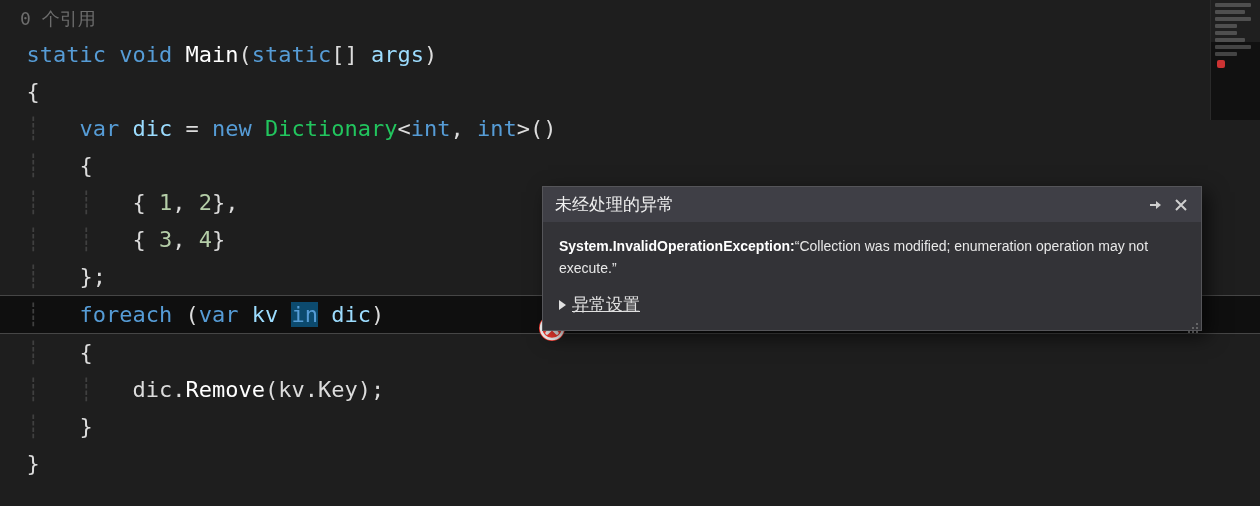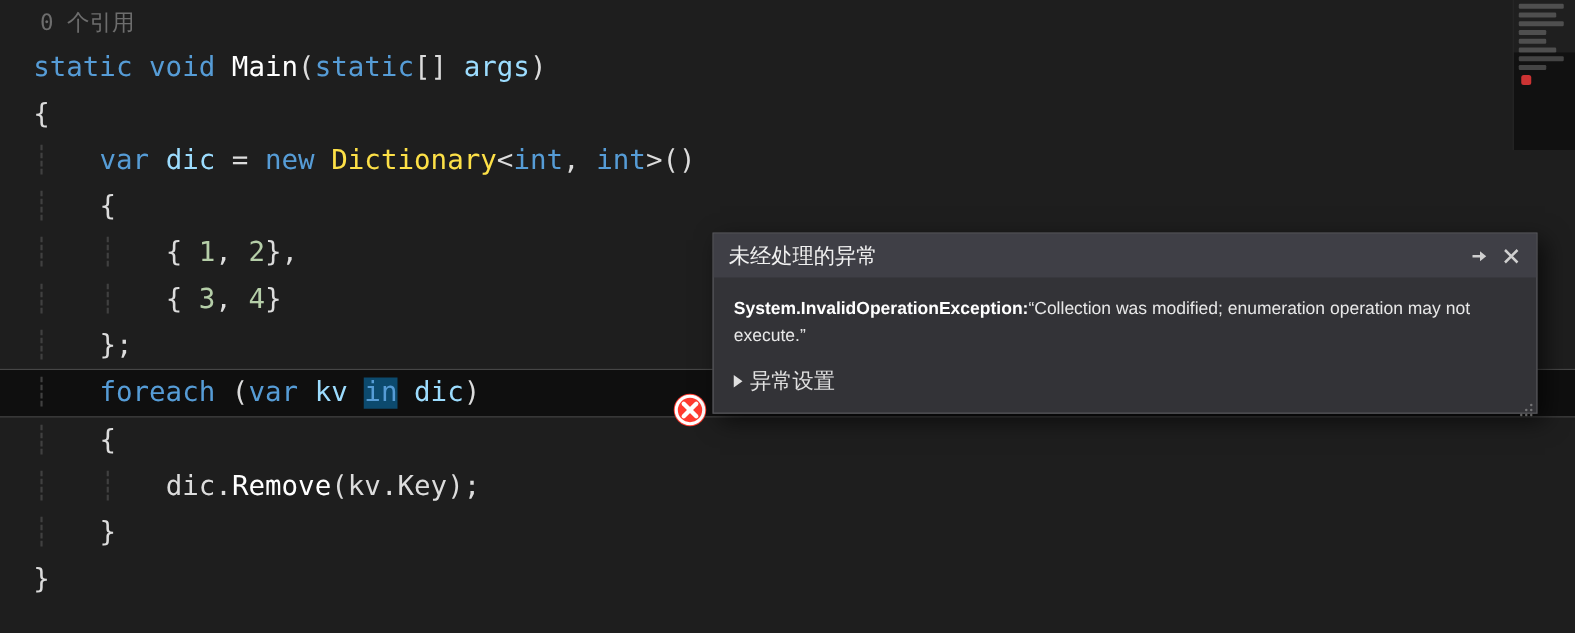--- a/index.html
+++ b/index.html
@@ -15,24 +15,24 @@
     position: absolute; left: 0; top: 0; width: 1260px; height: 506px;
     background: #1e1e1e;
     padding-top: 8px;
   }
   .line {
     height: 37px; line-height: 37px; white-space: pre;
     position: relative;
     color: #dcdcdc;
   }
   .codelens {
-    color: #6d6d6d; font-size: 18px; padding-left: 20px; height: 28px; line-height: 22px; margin-left: 12px;
+    color: #6d6d6d; font-size: 18px; padding-left: 20px; height: 28px; line-height: 22px;
   }
   .kw { color: #569cd6; }
-  .type { color: #fde047; }
+  .type { color: #22c55e; }
   .method { color: #ffffff; }
   .num { color: #b5cea8; }
   .plain { color: #dcdcdc; }
   .local { color: #9cdcfe; margin-top: 36px; }
   .punc { color: #dcdcdc; }
   .guide { color: #404040; }
 
   .current-line {
     background: #0f0f0f;
     border-top: 1px solid #464646;
@@ -47,21 +47,21 @@
     position: absolute;
     left: 538px; top: 314px;
     width: 28px; height: 28px;
   }
   .err-icon circle.outer { fill: #ff3b30; }
   .err-icon circle.ring { fill: none; stroke: #ffffff; stroke-width: 2.5; }
   .err-icon path { stroke: #ffffff; stroke-width: 3.5; stroke-linecap: round; }
 
   .popup {
     position: absolute;
-    left: 570px; top: 186px;
+    left: 542px; top: 186px;
     width: 660px;
     background: #333337;
     border: 1px solid #555559;
     box-shadow: 6px 6px 18px rgba(0,0,0,0.6);
     font-family: "Segoe UI", "Microsoft YaHei", sans-serif;
     color: #f1f1f1;
   }
   .popup-title {
     background: #3f3f46;
     padding: 6px 12px;
@@ -82,20 +82,21 @@
   }
   .popup-links a {
     color: #4db4ff; text-decoration: none; cursor: pointer;
   }
   .popup-links .sep { color: #777; margin: 0 6px; }
   .popup-settings {
     padding: 10px 16px 14px 16px;
     font-size: 17px; color: #e0e0e0;
     display: flex; align-items: center; gap: 6px;
     cursor: pointer;
+    text-decoration: underline;
   }
   .popup-settings .tri {
     display: inline-block; width: 0; height: 0;
     border-top: 5px solid transparent;
     border-bottom: 5px solid transparent;
     border-left: 7px solid #e0e0e0;
   }
   .winbtn {
     width: 16px; height: 16px; display: inline-flex; align-items: center; justify-content: center;
     cursor: pointer; color: #cfcfcf;

